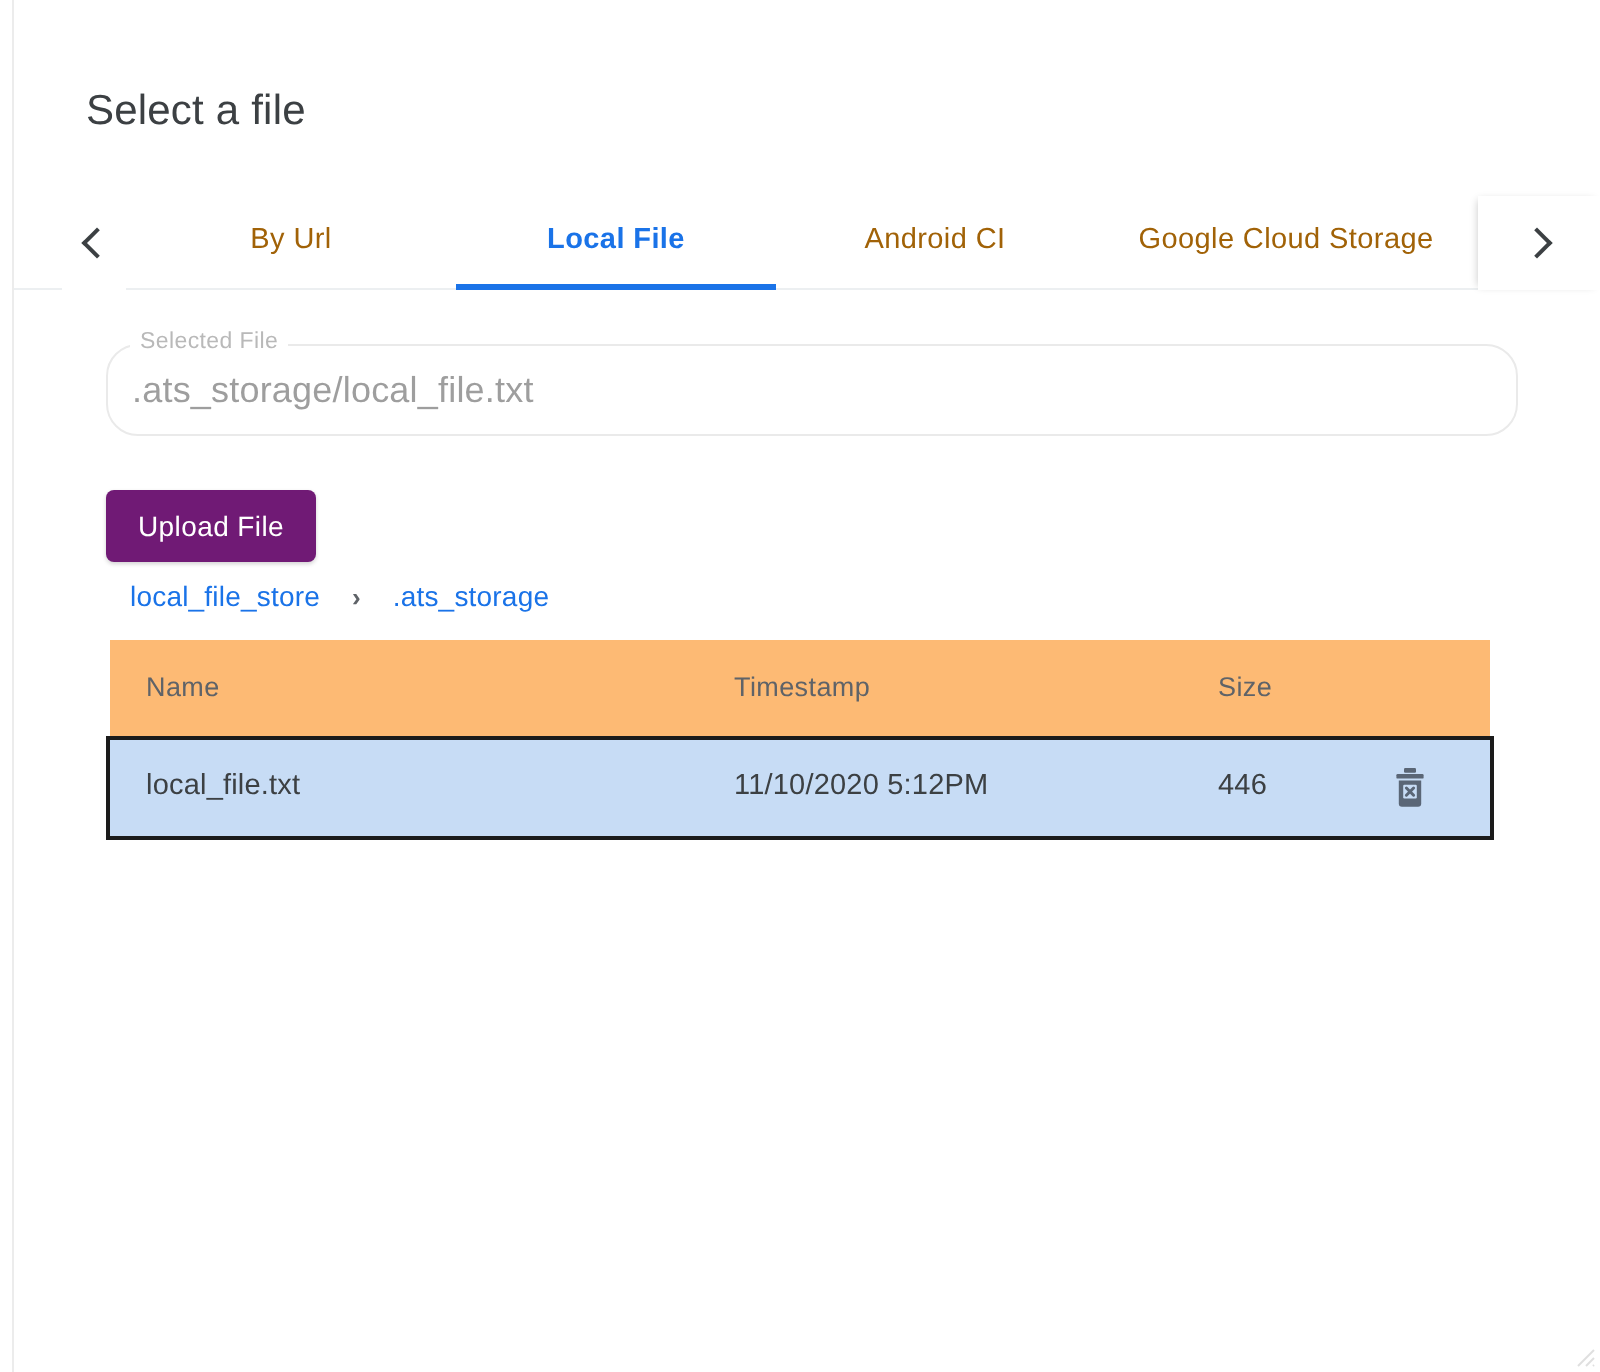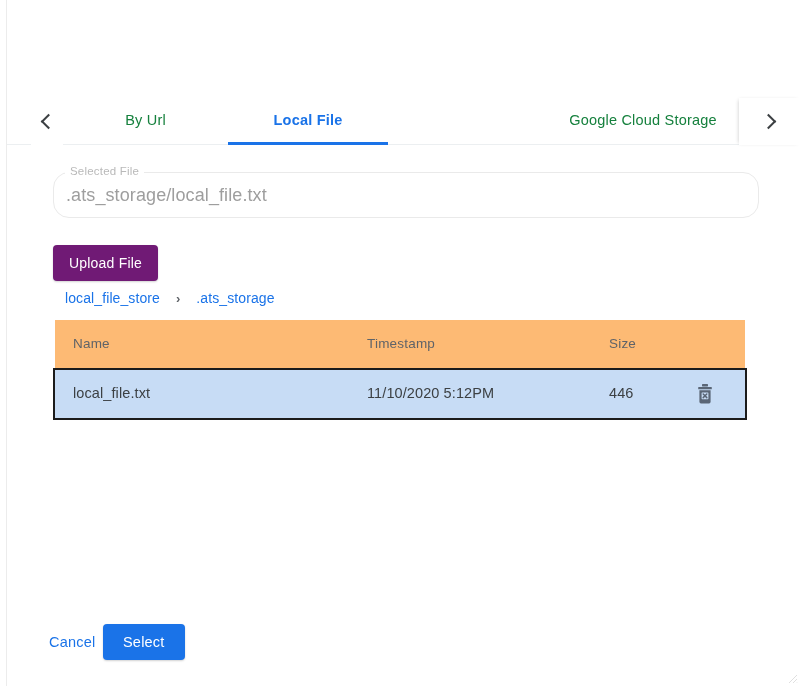--- a/index.html
+++ b/index.html
@@ -61,21 +61,21 @@
     height: 1px;
     background: #eceff1;
   }
   .tab {
     position: absolute;
     top: 0;
     height: 47px;
     line-height: 45px;
     text-align: center;
     font-size: 14.5px;
-    color: #15803d;
+    color: #a16207;
     letter-spacing: .2px;
     white-space: nowrap;
     cursor: pointer;
     user-select: none;
   }
   .tab.active {
     color: #1a73e8;
     font-weight: bold;
   }
   .tab .tab-underline {
@@ -302,35 +302,40 @@
     width: 10px;
     height: 10px;
     opacity: .18;
   }
 </style>
 </head>
 <body>
 
 <div class="dialog">
 
+  <div class="dialog-title">Select a file</div>
 
   <div class="tabbar">
     <div class="tabbar-rail">
       <div class="tabbar-divider"></div>
 
       <div class="tab tab-t0">
         <span>By Url</span>
         
       </div>
 
       <div class="tab tab-t1 active">
         <span>Local File</span>
         <span class="tab-underline"></span>
       </div>
 
+      <div class="tab tab-t2">
+        <span>Android CI</span>
+        
+      </div>
 
       <div class="tab tab-t3">
         <span>Google Cloud Storage</span>
         
       </div>
     </div>
 
     <div class="nav-arrow nav-prev">
       <span class="chev chev-left"></span>
     </div>
@@ -368,21 +373,17 @@
           <rect x="7" y="1" width="6" height="2.4" rx="0.6" fill="#5a6676"></rect>
           <rect x="3.2" y="4" width="13.6" height="2.3" rx="0.6" fill="#5a6676"></rect>
           <path d="M4.4 7.2 h11.2 v11.6 a1.6 1.6 0 0 1 -1.6 1.6 h-8 a1.6 1.6 0 0 1 -1.6 -1.6 z" fill="#5a6676"></path>
           <rect x="6.6" y="9.4" width="6.8" height="6.8" rx="0.6" fill="#c7dcf5"></rect>
           <path d="M8.2 11 L11.8 14.6 M11.8 11 L8.2 14.6" stroke="#5a6676" stroke-width="1.5" stroke-linecap="round"></path>
         </svg>
       </button>
     </div>
   </div>
 
-  <div class="footer">
-    <button class="cancel-btn">Cancel</button>
-    <button class="select-btn">Select</button>
-  </div>
 
   <svg class="resize-grip" viewBox="0 0 10 10">
     <path d="M9 1 L1 9 M9 5 L5 9 M9 8.5 L8.5 9" stroke="#555" stroke-width="1"></path>
   </svg>
 </div>
 
 </body></html>

